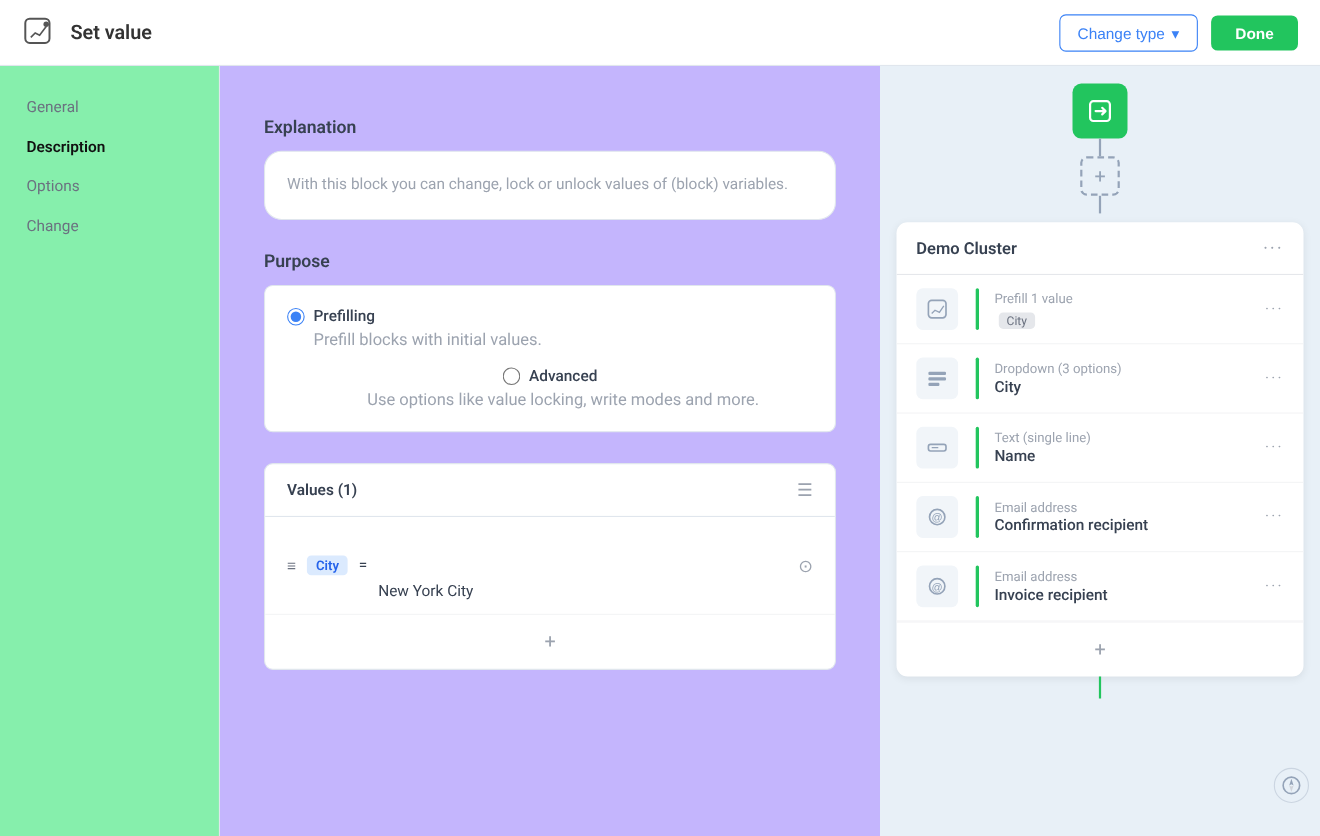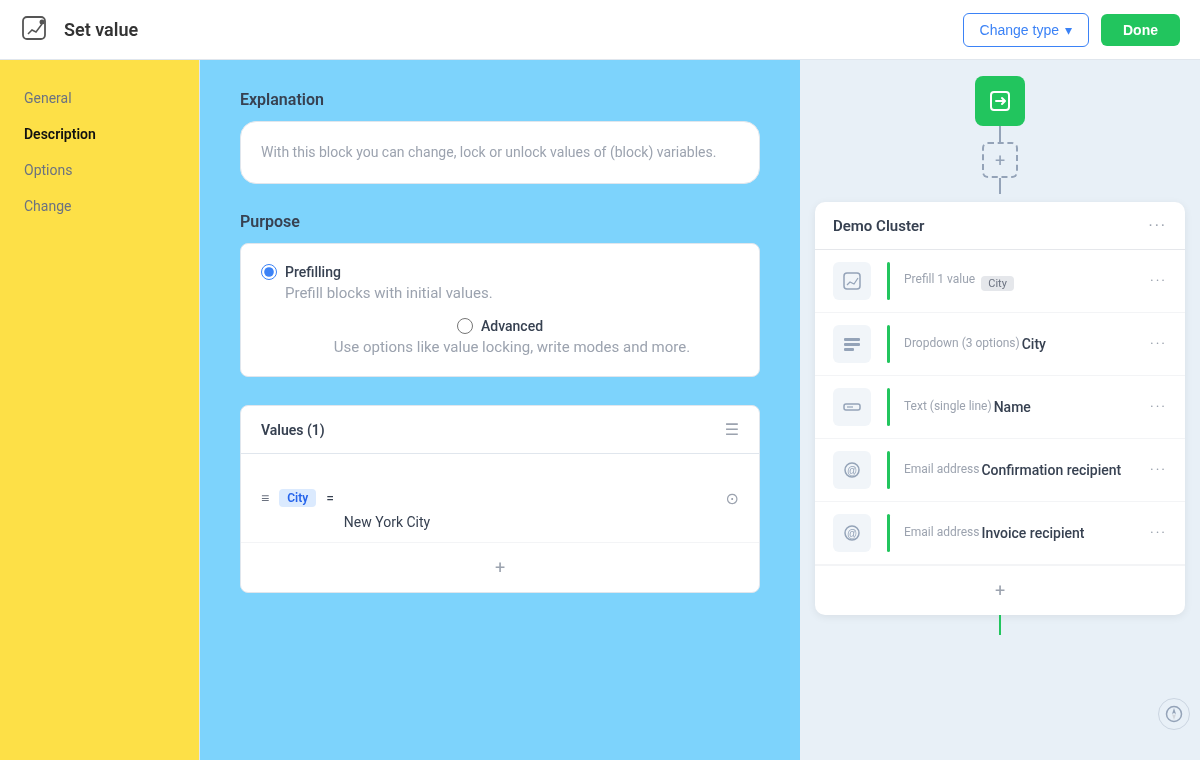--- a/index.html
+++ b/index.html
@@ -60,41 +60,41 @@
     
     .main {
       display: flex;
       flex: 1;
       overflow: hidden;
     }
 
     
     .sidebar {
       width: 200px;
-      background: #fde047;
+      background: #86efac;
       border-right: 1px solid #e0e6ed;
       padding: 20px 0;
     }
     .sidebar-item {
       padding: 10px 24px;
       font-size: 14px;
       color: #6b7280;
       cursor: pointer;
     }
     .sidebar-item.active {
       color: #111;
       font-weight: 600;
     }
 
     
     .content {
       flex: 1;
-      padding: 30px 40px;
+      padding: 46px 40px;
       overflow-y: auto;
-      background: #7dd3fc;
+      background: #c4b5fd;
     }
 
     .section-title {
       font-size: 16px;
       font-weight: 600;
       color: #374151;
       margin-bottom: 12px;
     }
 
     .explanation-box {
@@ -277,21 +277,21 @@
       display: flex;
       align-items: center;
       justify-content: center;
       color: #94a3b8;
       font-size: 16px;
       flex-shrink: 0;
     }
     .cluster-item-content {
       flex: 1;
       display: flex;
-      flex-direction: row;
+      flex-direction: column;
       gap: 2px;
     }
     .cluster-item-type {
       font-size: 12px;
       color: #9ca3af;
     }
     .cluster-item-name {
       font-size: 14px;
       font-weight: 500;
       color: #374151;

